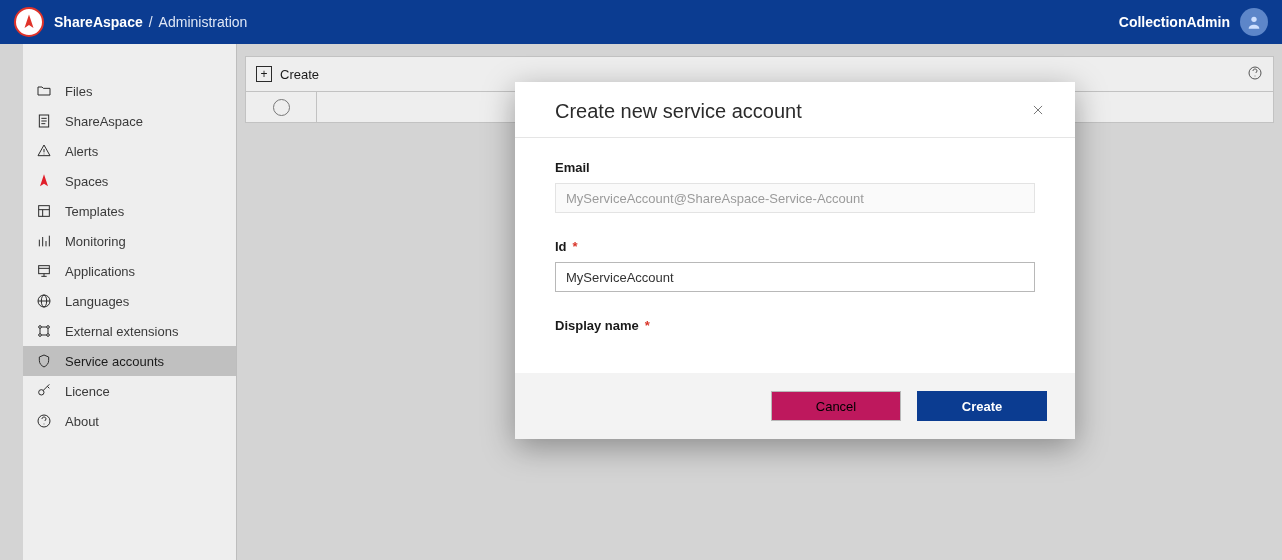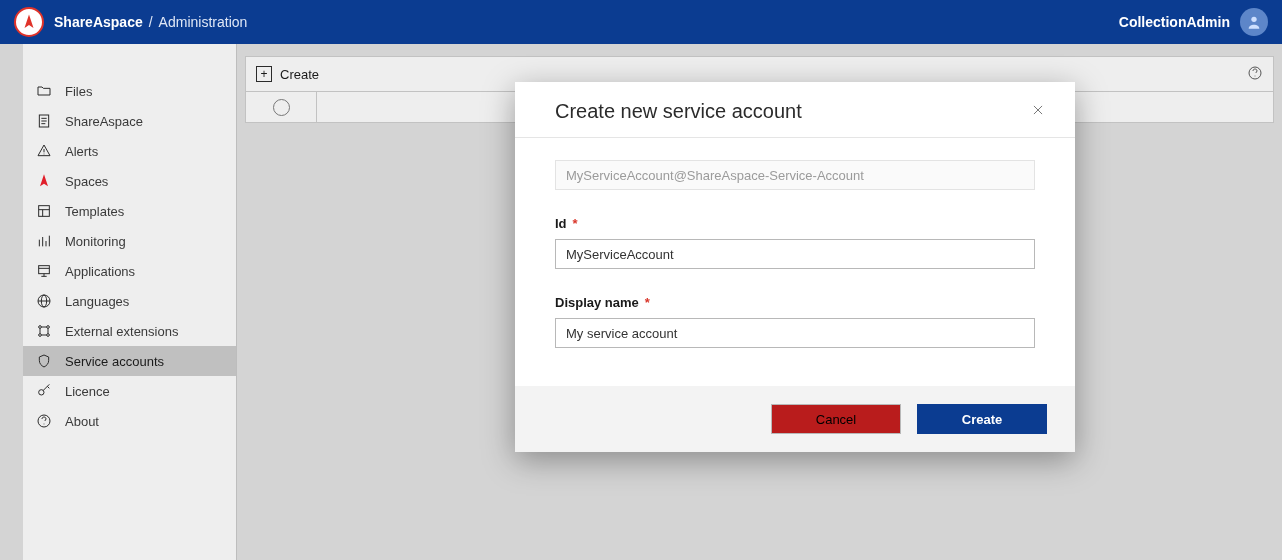--- a/index.html
+++ b/index.html
@@ -36,21 +36,21 @@
   .modal-title{font-size:20px;font-weight:400;color:#2b2b2b;}
   .modal-close{margin-left:auto;cursor:pointer;color:#666;}
   .modal-body{padding:22px 40px 32px 40px;}
   .field-label{font-size:13px;font-weight:600;color:#1a1a1a;margin-bottom:8px;display:flex;align-items:center;gap:6px;}
   .req{color:#d9362a;}
   .field-input{width:100%;box-sizing:border-box;height:30px;border:1px solid #b8b8b8;padding:0 10px;font-size:13px;color:#333;}
   .field-input::placeholder{color:#9b9b9b;}
   .field-input.readonly{background:#fafafa;color:#9b9b9b;border:1px solid #e3e3e3;}
   .field-block{margin-bottom:26px;}
   .modal-footer{background:#f3f3f3;padding:18px 28px;display:flex;justify-content:flex-end;gap:16px;}
-  .btn{height:30px;min-width:130px;font-size:13px;border:1px solid #b8b8b8;background:#b91c1c;cursor:pointer;}
+  .btn{height:30px;min-width:130px;font-size:13px;border:1px solid #b8b8b8;background:#be185d;cursor:pointer;}
   .btn.primary{background:#0b3c91;color:#fff;border:1px solid #0b3c91;font-weight:600;}
 </style>
 </head>
 <body>
 
 <div class="header">
   <div class="logo">
     <svg width="18" height="18" viewBox="0 0 24 24">
         <path d="M12 2 L18 20 L12 16 L6 20 Z" fill="#e0332a"></path>
       </svg>
@@ -223,35 +223,37 @@
         <span class="modal-title">Create new service account</span>
         <span class="modal-close">
           <svg width="14" height="14" viewBox="0 0 24 24" stroke="#666" stroke-width="1.5">
               <line x1="5" y1="5" x2="19" y2="19"></line>
               <line x1="19" y1="5" x2="5" y2="19"></line>
             </svg>
         </span>
       </div>
       <div class="modal-body">
         <div class="field-block">
+          <div class="field-label">
+              <span>Email</span>
+            </div>
           <input class="field-input readonly" readonly="" placeholder="MyServiceAccount@ShareAspace-Service-Account" style="">
         </div>
         <div class="field-block">
           <div class="field-label">
               <span>Id</span>
               <span class="req">*</span>
             </div>
           <input class="field-input" value="MyServiceAccount" style="">
         </div>
         <div class="field-block" style="margin-bottom:6px">
           <div class="field-label">
               <span>Display name</span>
               <span class="req">*</span>
             </div>
-          <input class="field-input" value="My service account" style="">
         </div>
       </div>
       <div class="modal-footer">
         <button class="btn">Cancel</button>
         <button class="btn primary">Create</button>
       </div>
     </div>
   </div>
 </div>
 

